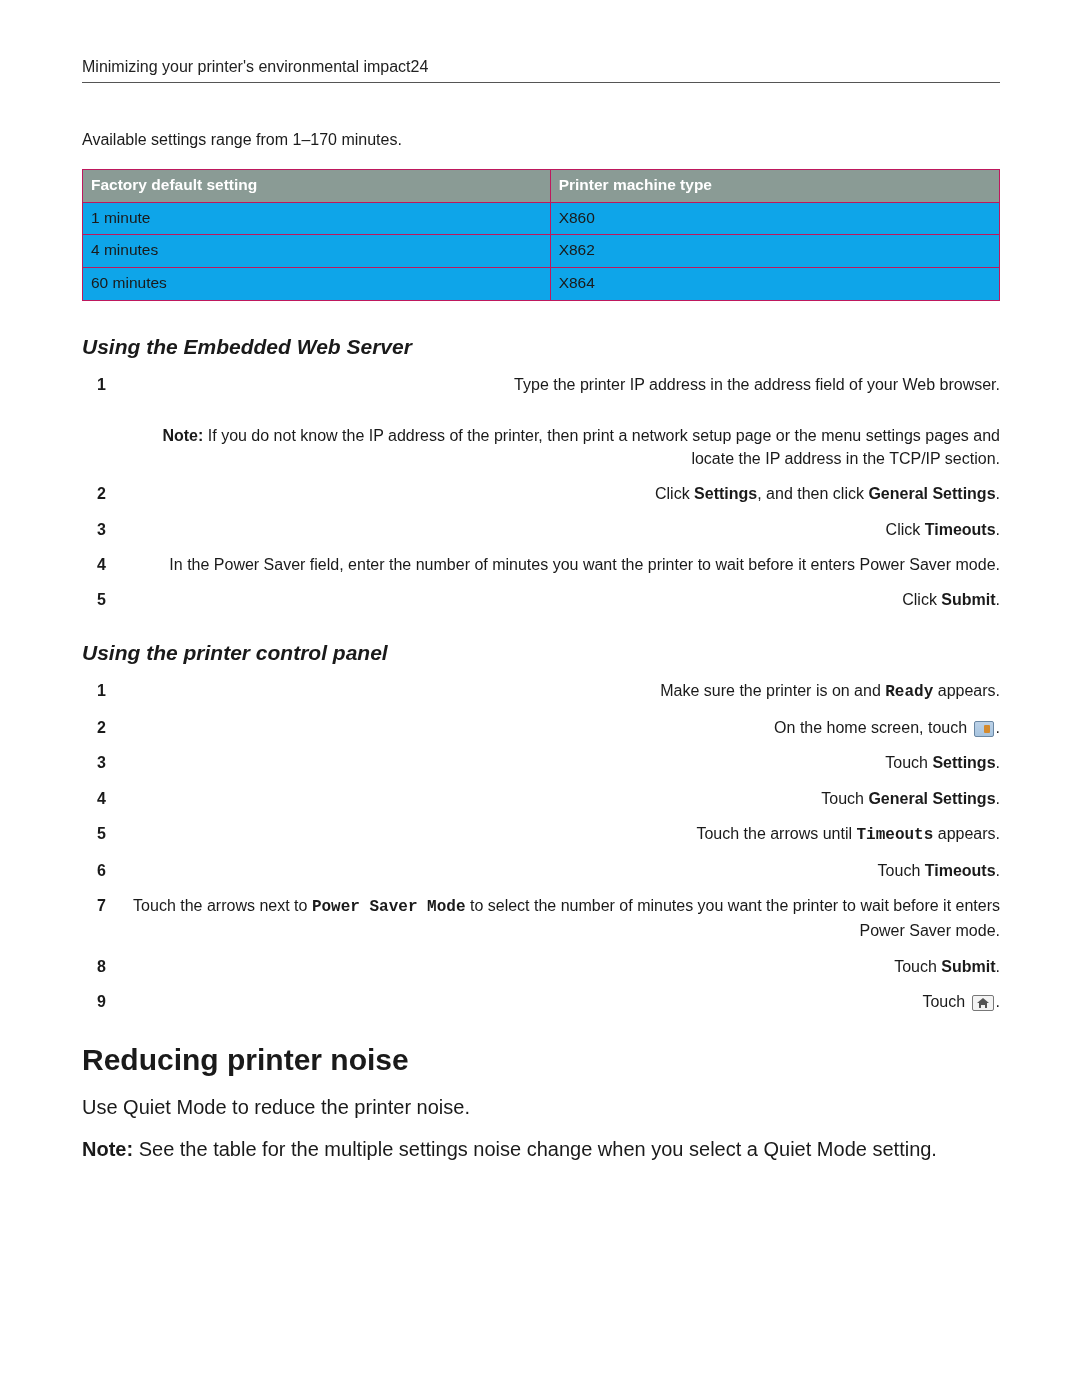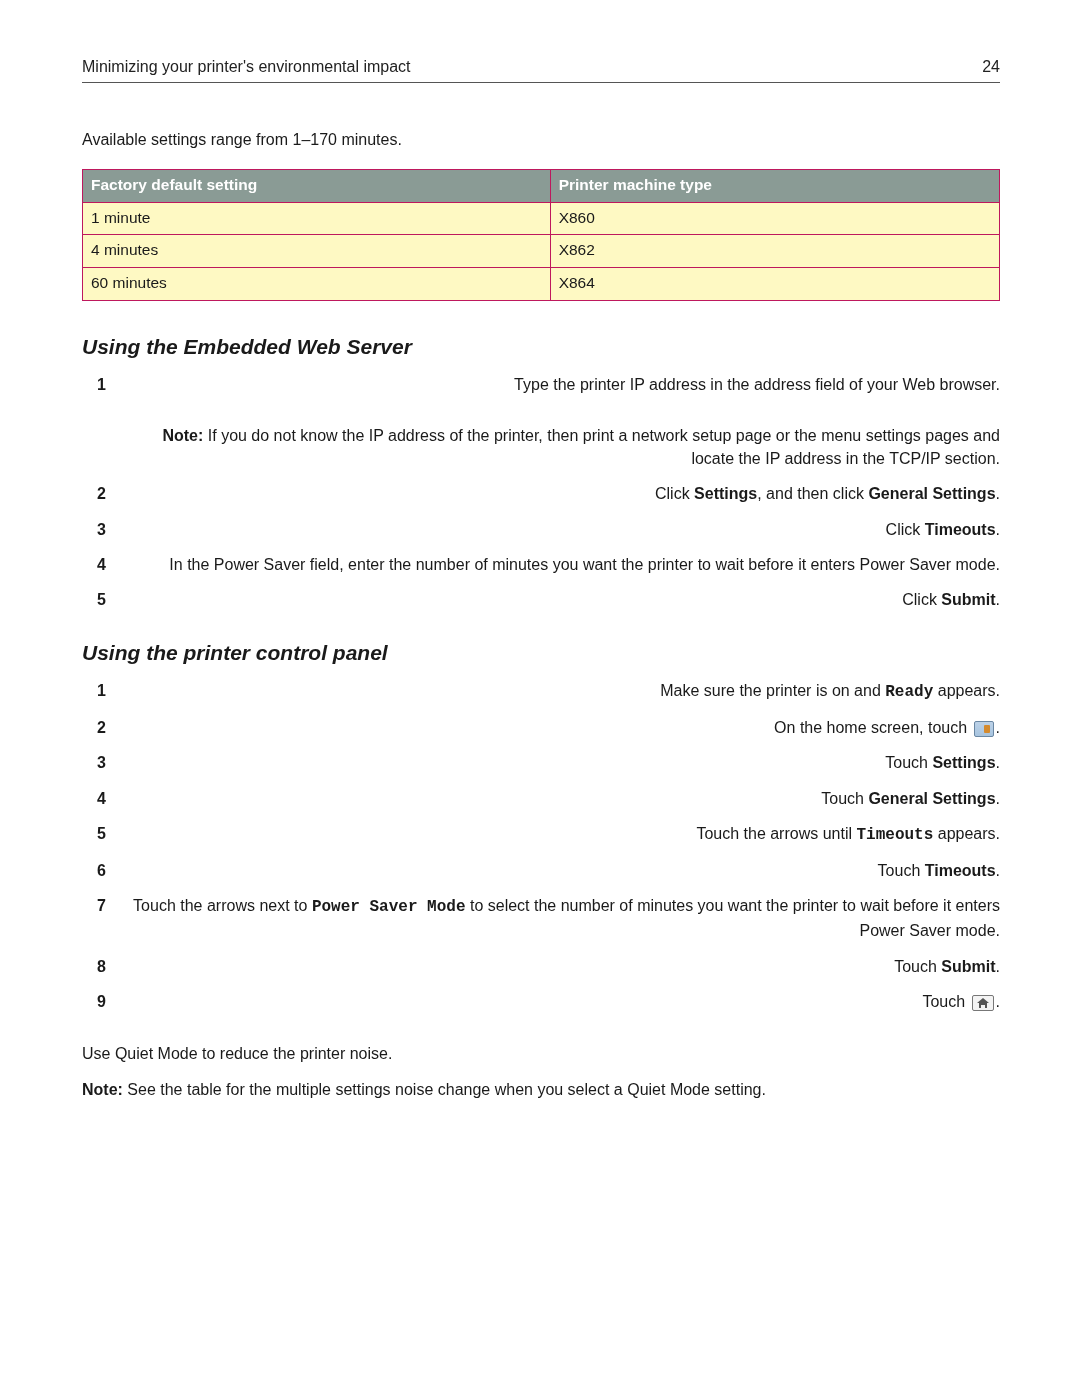--- a/index.html
+++ b/index.html
@@ -8,21 +8,20 @@
     font-size: 16px;
     color: #1a1a1a;
     background: #fff;
     width: 1080px;
     min-height: 1397px;
     position: relative;
   }
   .page-container { padding: 58px 80px 0 82px; }
   .running-header {
     display: flex;
-    justify-content: space-between;
     align-items: baseline;
     border-bottom: 1px solid #555;
     padding-bottom: 6px;
     margin-bottom: 48px;
     font-size: 16px;
     color: #222;
   }
   .intro-line { margin-bottom: 20px; font-size: 16px; }
   table.settings {
     width: 100%;
@@ -35,21 +34,21 @@
     padding: 4px 8px 6px 8px;
     text-align: left;
     vertical-align: top;
     line-height: 1.4;
   }
   table.settings th {
     background: #8a9b95;
     color: #fff;
     font-weight: 700;
   }
-  table.settings td { background: #fef9c3; }
+  table.settings td { background: #0ea5e9; }
   table.settings th:first-child, table.settings td:first-child { width: 51%; }
   .sub-heading {
     font-weight: 700;
     font-size: 21px;
     margin-bottom: 14px;
     font-style: italic;
   }
   ol.steps {
     list-style: none;
     margin: 0 0 30px 0;
@@ -98,21 +97,21 @@
     border: 1px solid #777;
     border-radius: 2px;
     position: relative;
   }
   .icon-home-tile svg { position: absolute; left: 3px; top: 1px; }
   h2.section-title {
     font-size: 30px;
     font-weight: 700;
     margin: 30px 0 16px 0;
   }
-  .body-p { font-size: 16px; margin-bottom: 14px; line-height: 1.4; }
+  .body-p { font-size: 20px; margin-bottom: 14px; line-height: 1.4; }
 </style>
 </head>
 <body>
 
 <div class="page-container">
 
   <div class="running-header">
     <span>Minimizing your printer's environmental impact</span>
     <span>24</span>
   </div>
@@ -232,18 +231,19 @@
     <li>
       <span class="num">9</span>
       <span class="step-body">
         <span>Touch </span><span class="icon-inline icon-home-tile"><svg width="14" height="12" viewBox="0 0 14 12">
               <path d="M7 1 L13 6 L11 6 L11 11 L9 11 L9 8 L5 8 L5 11 L3 11 L3 6 L1 6 Z" fill="#555"></path>
             </svg></span><span>.</span>
       </span>
     </li>
   </ol>
 
+  <h2 class="section-title">Reducing printer noise</h2>
   <p class="body-p">Use Quiet Mode to reduce the printer noise.</p>
   <p class="body-p">
     <span class="bold">Note:</span><span> See the table for the multiple settings noise change when you select a Quiet Mode setting.</span>
   </p>
 
 </div>
 
 </body></html>

